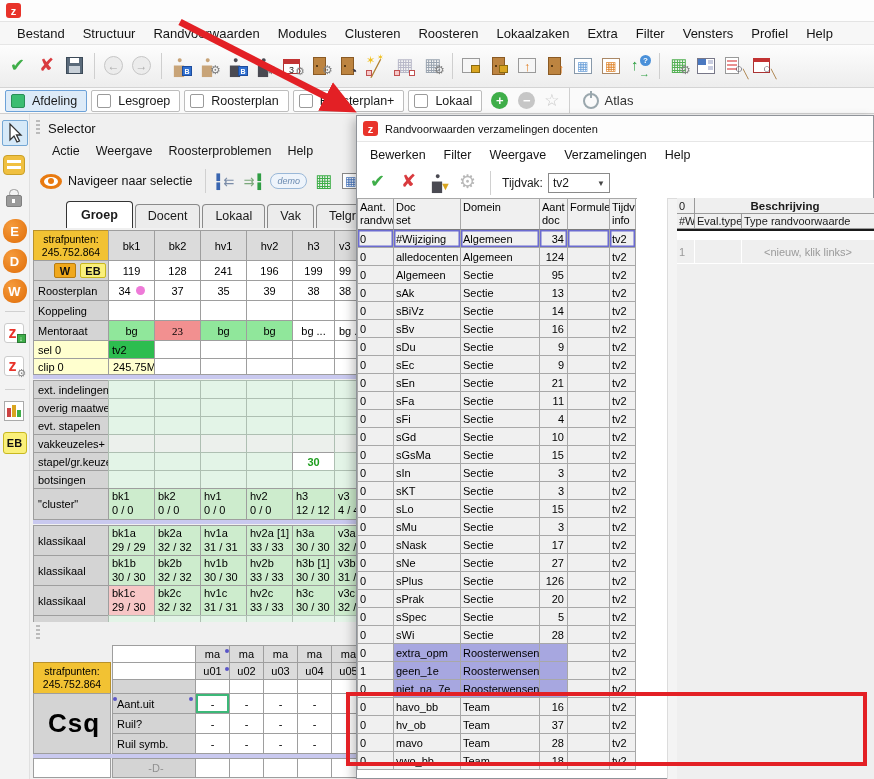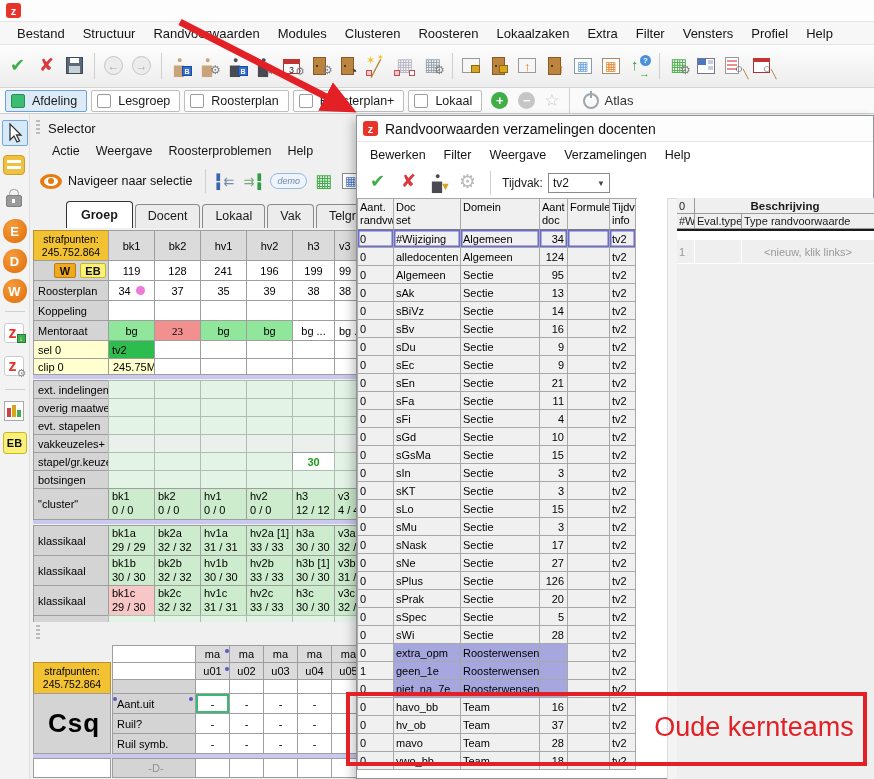--- a/index.html
+++ b/index.html
@@ -86,21 +86,21 @@
   .csqbig{font-size:26px;font-weight:bold;letter-spacing:1px;}
   .dimtxt{color:#909090;}
 
   
   #csqtitle{position:absolute;left:30px;top:622px;width:326px;height:21px;background:#f0f0f0;}
   #csqtitle .t{position:absolute;left:18px;top:3px;font-size:12.5px;color:#111;white-space:nowrap;}
 
   
   #overlay{position:absolute;left:356px;top:115px;width:518px;height:664px;background:#fff;border:1px solid #8f9399;box-shadow:-3px 4px 10px rgba(0,0,0,0.25);}
   #ovtitle{position:absolute;left:0;top:0;width:100%;height:26px;background:#fdfdfd;border-bottom:1px solid #e6e6e6;display:flex;align-items:center;}
-  #ovtitle .ttl{font-size:14px;color:#111;white-space:nowrap;}
+  #ovtitle .ttl{font-size:11px;color:#111;white-space:nowrap;}
   #ovmenu{position:absolute;left:0;top:26px;width:100%;height:26px;display:flex;align-items:center;padding-left:4px;background:#fff;}
   #ovmenu .menu-item{font-size:12.5px;padding:2px 9px;}
   #ovtools{position:absolute;left:0;top:52px;width:100%;height:30px;display:flex;align-items:center;padding-left:8px;background:#fff;}
   #tijdvak{display:flex;align-items:center;gap:5px;margin-left:6px;font-size:12px;}
   #tvcombo{width:62px;height:20px;border:1px solid #8a8a8a;background:#fff;display:flex;align-items:center;justify-content:space-between;padding:0 4px;font-size:12px;}
   #tvcombo .arr{font-size:8px;color:#444;}
 
   #ovtable{position:absolute;left:0;top:82px;width:280px;height:572px;border-top:1px solid #a8a8a8;border-left:1px solid #a8a8a8;padding-left:28px;}
   .oc{position:absolute;background:#f0f0f0;border-right:1px solid #a8a8a8;border-bottom:1px solid #a8a8a8;font-size:11px;display:flex;align-items:center;padding:0 2px;white-space:nowrap;overflow:hidden;color:#000;}
   .oc.rt{justify-content:flex-end;padding-right:3px;}
@@ -858,19 +858,18 @@
 
   <svg id="annsvg" width="874" height="779">
     <defs>
       <marker id="ah" markerWidth="5" markerHeight="4.6" refX="3.6" refY="2.3" orient="auto">
         <polygon points="0 0, 5 2.3, 0 4.6" fill="#e32025"></polygon>
       </marker>
     </defs>
     <line x1="180" y1="22" x2="348" y2="108" stroke="#e32025" stroke-width="7" marker-end="url(#ah)"></line>
   </svg>
   <div id="annrect"></div>
-  <div id="annlabel">Oude kernteams</div>
 
 <div class="bluedot" style="left: 225px; top: 649px;"></div>
     <div class="bluedot" style="left: 225px; top: 667px;"></div>
     <div class="bluedot" style="left: 189px; top: 697px;"></div>
     <div class="bluedot" style="left: 113px; top: 697px;"></div>
   </div>
 
 </body></html>

